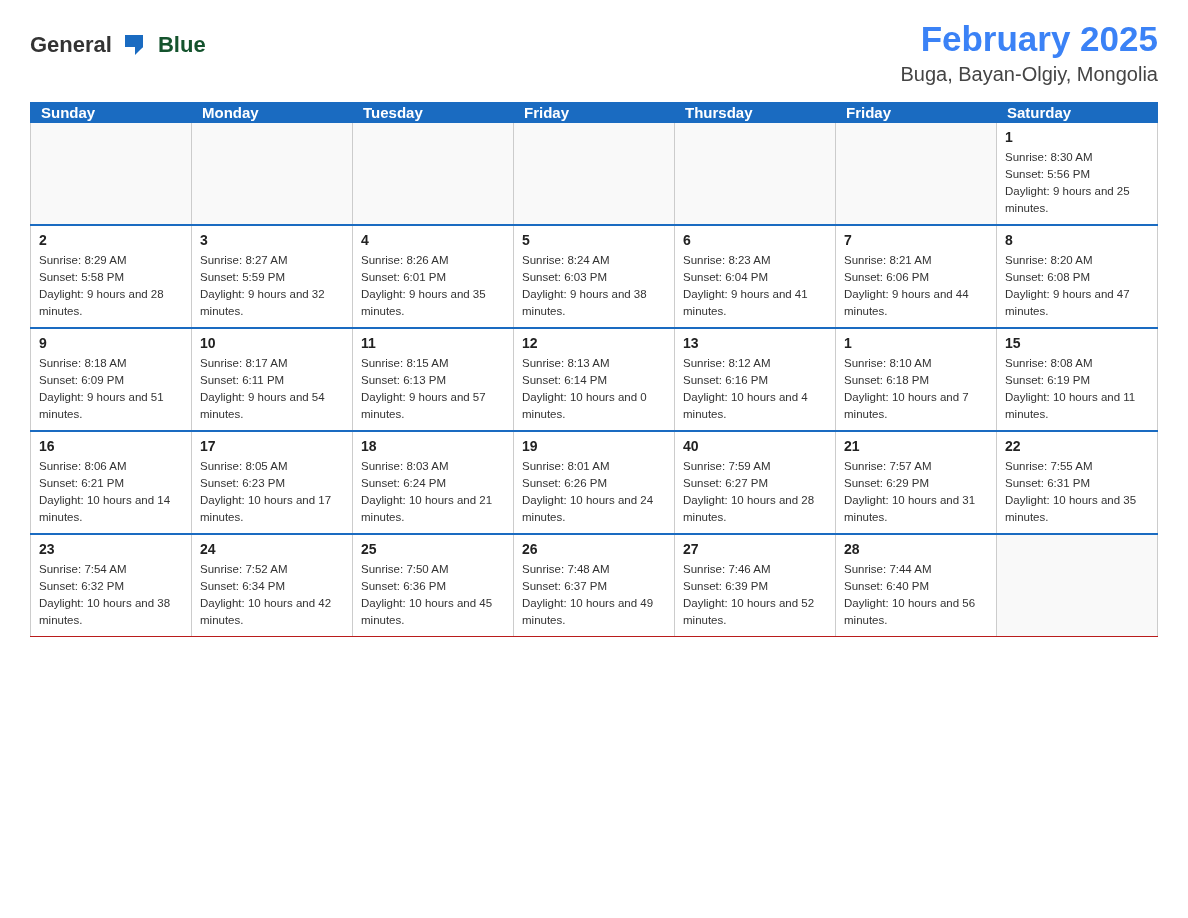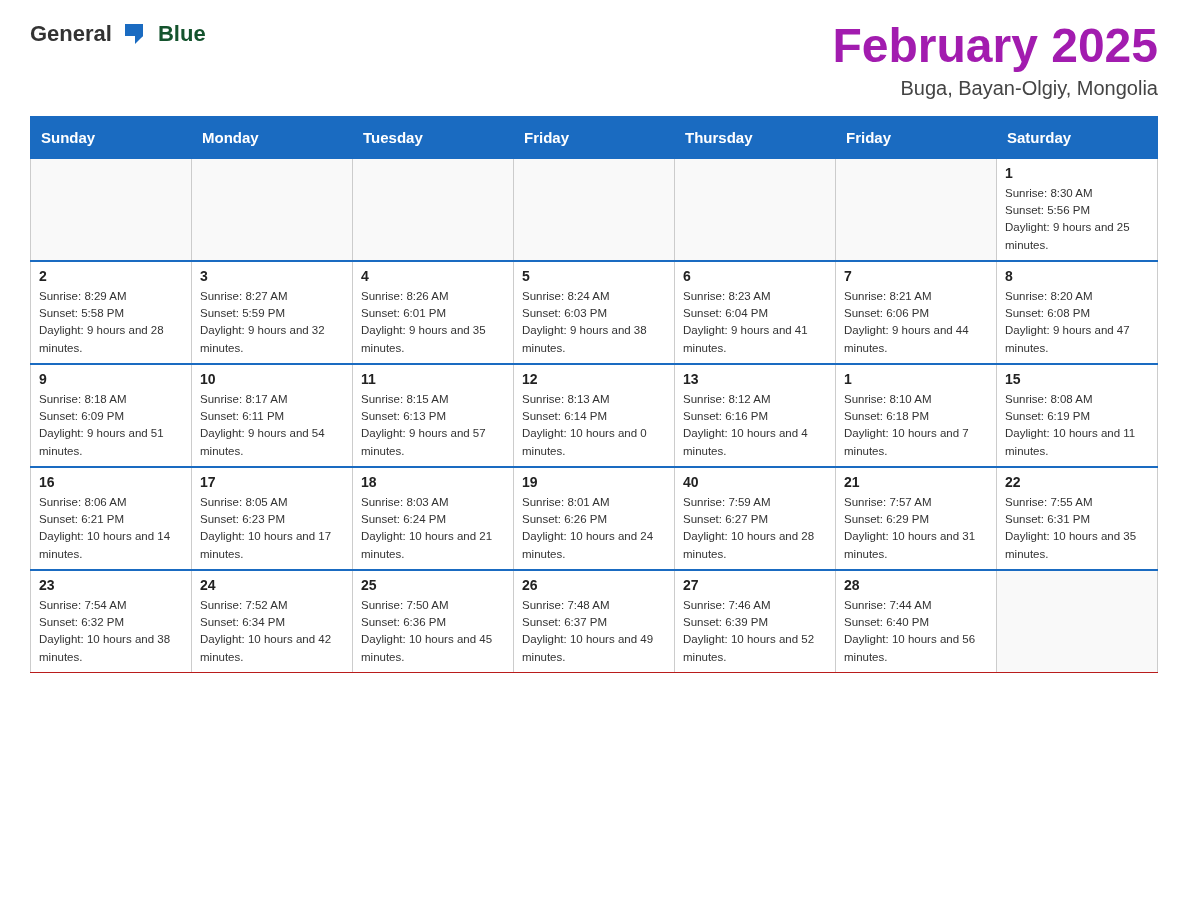--- a/index.html
+++ b/index.html
@@ -14,63 +14,64 @@
     .header {
       display: flex;
       justify-content: space-between;
       align-items: flex-start;
       margin-bottom: 16px;
     }
     .logo {
       display: flex;
       align-items: center;
       gap: 7px;
+      margin-top: 11px;
     }
     .logo-text-general {
       font-size: 22px;
       font-weight: bold;
       color: #333;
     }
     .logo-icon {
       width: 28px;
       height: 28px;
       margin: 0 2px;
     }
     .logo-text-blue {
       font-size: 22px;
       font-weight: bold;
       color: #14532d;
     }
     .title-block {
       text-align: right;
     }
     .title-block h1 {
-      font-size: 48px;
-      font-weight: bold;
-      color: #a21caf;
+      font-size: 35px;
+      font-weight: bold;
+      color: #3b82f6;
       line-height: 1.1;
     }
     .title-block h2 {
       font-size: 20px;
       font-weight: normal;
       color: #444;
       margin-top: 4px;
       text-align: right;
     }
     .calendar {
       width: 100%;
       border-collapse: collapse;
       border: 1px solid #aaa;
     }
     .calendar th {
       background-color: #1a6bc1;
       color: #fff;
       font-size: 15px;
       font-weight: bold;
-      padding: 12px 10px;
+      padding: 1px 10px;
       text-align: left;
       border: 1px solid #1a6bc1;
     }
     .calendar td {
       vertical-align: top;
       padding: 6px 8px;
       border: 1px solid #ccc;
       width: 14.28%;
       min-height: 100px;
       font-size: 12px;

